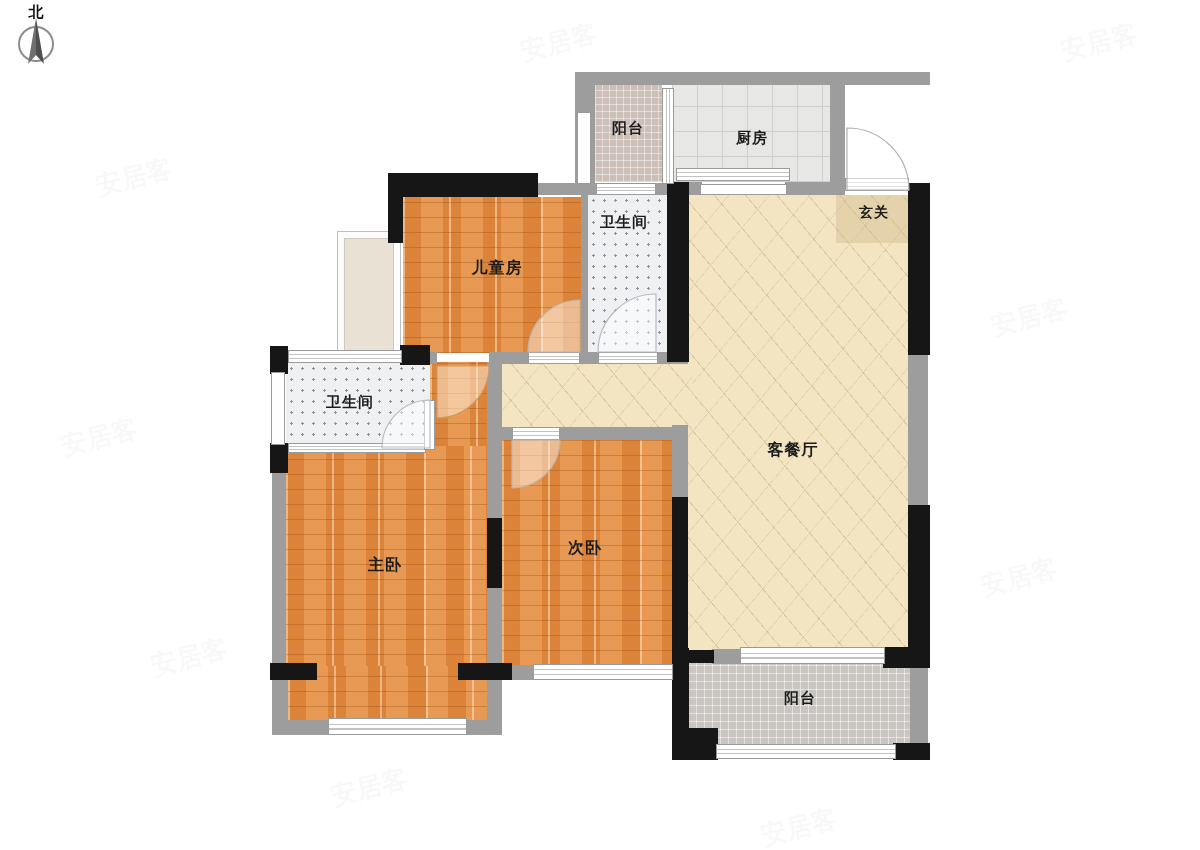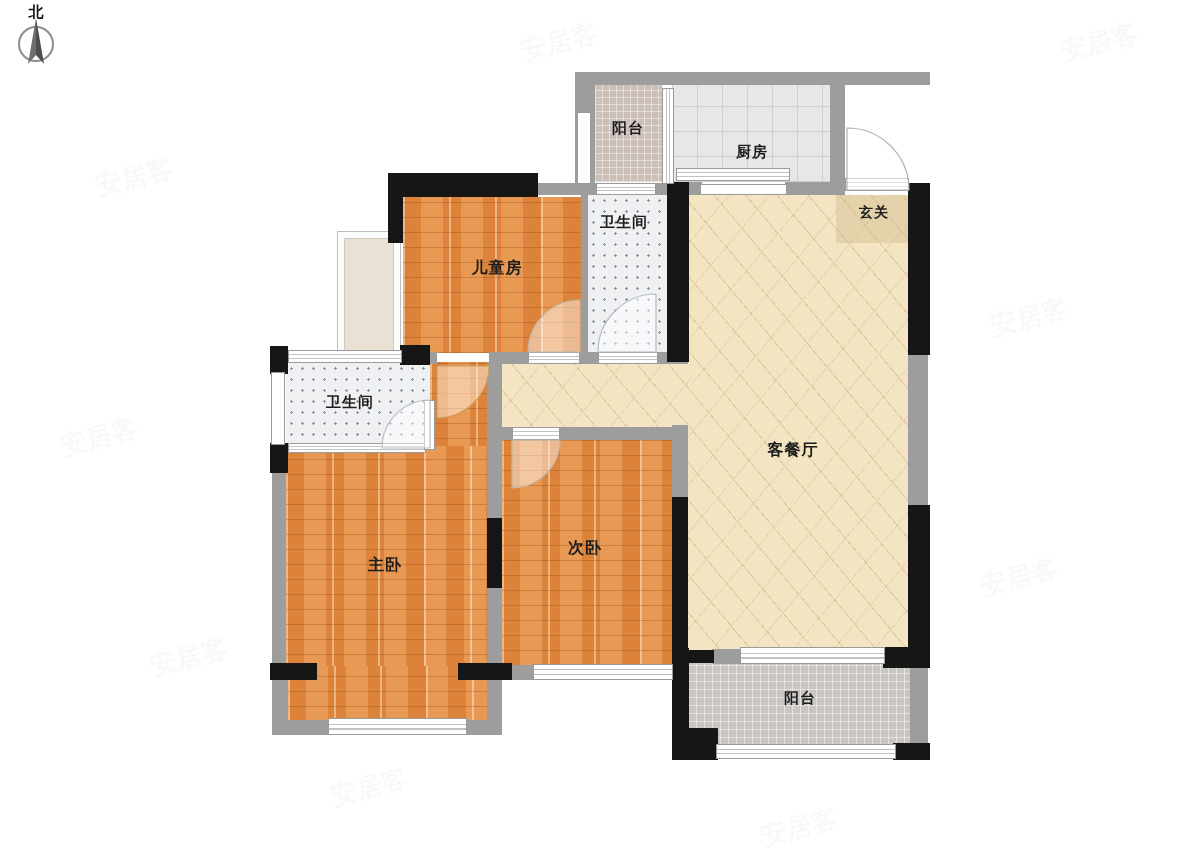--- a/index.html
+++ b/index.html
@@ -135,21 +135,21 @@
   <svg class="doors" width="1200" height="850" viewBox="0 0 1200 850">
     <path d="M847,190 L909,190 A62,62 0 0 0 847,128 Z" fill="rgba(255,255,255,0.55)" stroke="#b0b0b0" stroke-width="1.2"></path>
     <path d="M580,352 L528,352 A52,52 0 0 1 580,300 Z" fill="rgba(255,255,255,0.45)" stroke="#c0b6a6" stroke-width="1.2"></path>
     <path d="M656,352 L598,352 A58,58 0 0 1 656,294 Z" fill="rgba(255,255,255,0.5)" stroke="#b8bcc2" stroke-width="1.2"></path>
     <path d="M437,366 L489,366 A52,52 0 0 1 437,418 Z" fill="rgba(255,244,228,0.5)" stroke="#cf9a5e" stroke-width="1.2"></path>
     <path d="M430,448 L430,400 A48,48 0 0 0 382,448 Z" fill="rgba(255,255,255,0.5)" stroke="#b8bcc2" stroke-width="1.2"></path>
     <path d="M512,440 L560,440 A48,48 0 0 1 512,488 Z" fill="rgba(255,255,255,0.45)" stroke="#c0b6a6" stroke-width="1.2"></path>
   </svg>
 
   <span class="room-label" style="left:628px;top:128px;">阳台</span>
-  <span class="room-label" style="left:752px;top:152px;">厨房</span>
+  <span class="room-label" style="left:752px;top:138px;">厨房</span>
   <span class="room-label" style="left:874px;top:213px;font-size:14px;text-align:center;">玄关</span>
   <span class="room-label" style="left:624px;top:222px;">卫生间</span>
   <span class="room-label" style="left:497px;top:268px;font-size:16px;">儿童房</span>
   <span class="room-label" style="left:793px;top:450px;font-size:16px;">客餐厅</span>
   <span class="room-label" style="left:350px;top:402px;">卫生间</span>
   <span class="room-label" style="left:385px;top:565px;font-size:16px;">主卧</span>
   <span class="room-label" style="left:585px;top:548px;font-size:16px;">次卧</span>
   <span class="room-label" style="left:800px;top:698px;">阳台</span>
 
   <svg class="compass" width="56" height="68" viewBox="0 0 56 68">

